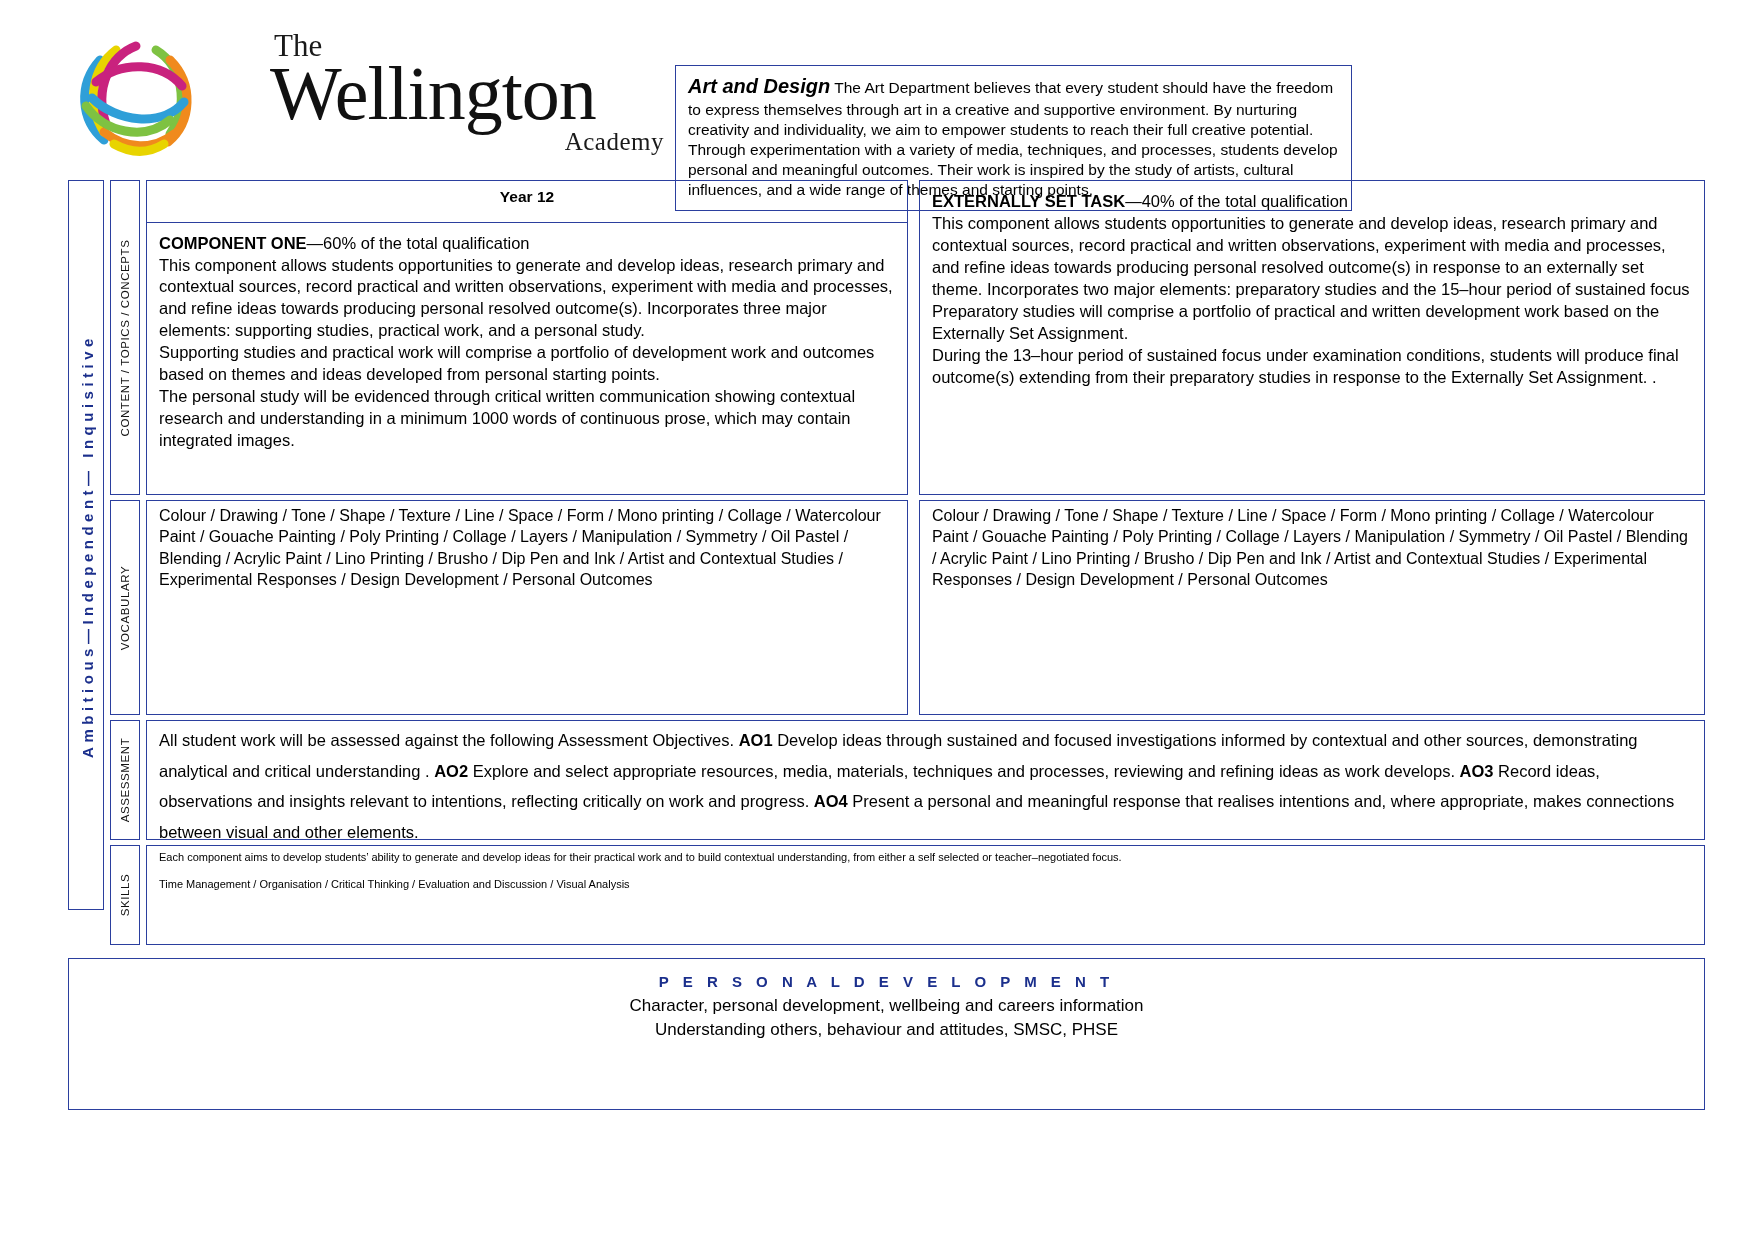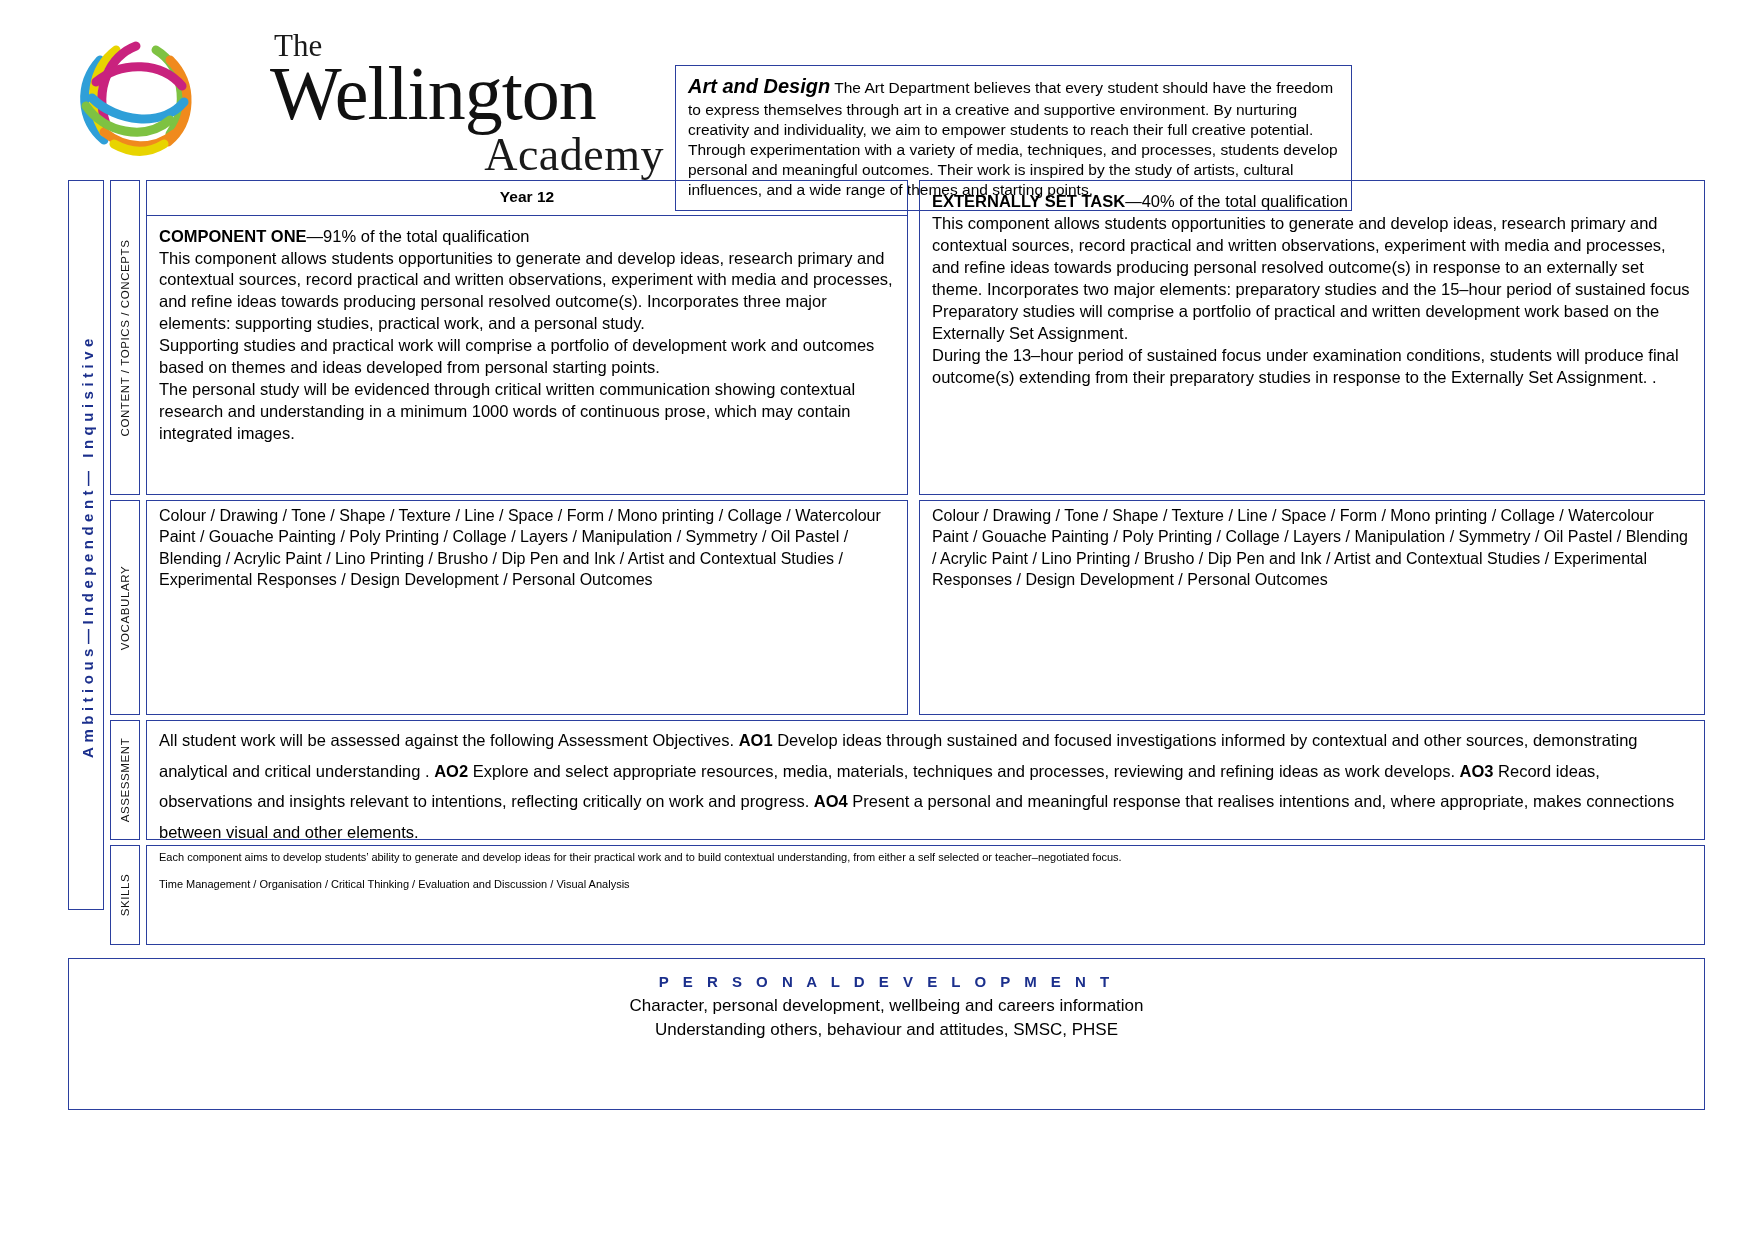--- a/index.html
+++ b/index.html
@@ -60,21 +60,21 @@
   .logo-welly {
     font-family: "Liberation Serif", serif;
     font-size: 76px;
     letter-spacing: -1px;
     color: #111;
     line-height: 0.96;
     margin: 0;
   }
   .logo-academy {
     font-family: "Liberation Serif", serif;
-    font-size: 46px;
+    font-size: 25px;
     color: #1a1a1a;
     text-align: right;
     margin: -2px 6px 0 0;
     letter-spacing: 0.5px;
   }
 
   .intro-box {
     position: absolute;
     left: 615px;
     top: 47px;
@@ -156,21 +156,21 @@
     padding: 4px 12px;
     font-size: 16.5px;
     line-height: 1.33;
   }
 
   .col-head {
     text-align: center;
     font-weight: bold;
     font-size: 15.5px;
     border-bottom: 1px solid #2b3f9e;
-    padding: 6px 0 7px 0;
+    padding: 6px 0 14px 0;
     box-sizing: border-box;
   }
 
   .content-cell { padding: 0; }
   .content-body { padding: 10px 12px 8px 12px; }
   .content-body p { margin: 0; }
   .bold { font-weight: bold; }
 
   .vocab-cell { font-size: 16px; line-height: 1.33; }
 
@@ -254,21 +254,21 @@
     <div class="vert-label" style="top:540px; height:120px;">
       <div class="vl-inner">ASSESSMENT</div>
     </div>
     <div class="vert-label" style="top:665px; height:100px;">
       <div class="vl-inner">SKILLS</div>
     </div>
 
     <div class="cell content-cell" style="left:78px; top:0; width:762px; height:315px;">
       <div class="col-head">Year 12</div>
       <div class="content-body">
-        <p><span class="bold">COMPONENT ONE</span><span>—91% of the total qualification</span></p>
+        <p><span class="bold">COMPONENT ONE</span><span>—60% of the total qualification</span></p>
         <p>This component allows students opportunities to generate and develop ideas, research primary and contextual sources, record practical and written observations, experiment with media and processes, and refine ideas towards producing personal resolved outcome(s).  Incorporates three major elements: supporting studies, practical work, and a personal study.</p>
         <p>Supporting studies and practical work will comprise a portfolio of development work and outcomes based on themes and ideas developed from personal starting points.</p>
         <p>The personal study will be evidenced through critical written communication showing contextual research and understanding in a minimum 1000 words of continuous prose, which may contain integrated images.</p>
       </div>
     </div>
 
     <div class="cell content-cell" style="left:851px; top:0; width:786px; height:315px;">
       <div class="content-body">
         <p><span class="bold">EXTERNALLY SET TASK</span><span>—40% of the total qualification</span></p>
         <p>This component allows students opportunities to generate and develop ideas, research primary and contextual sources, record practical and written observations, experiment with media and processes, and refine ideas towards producing personal resolved outcome(s) in response to an externally set theme.  Incorporates two major elements: preparatory studies and the 15–hour period of sustained focus</p>

